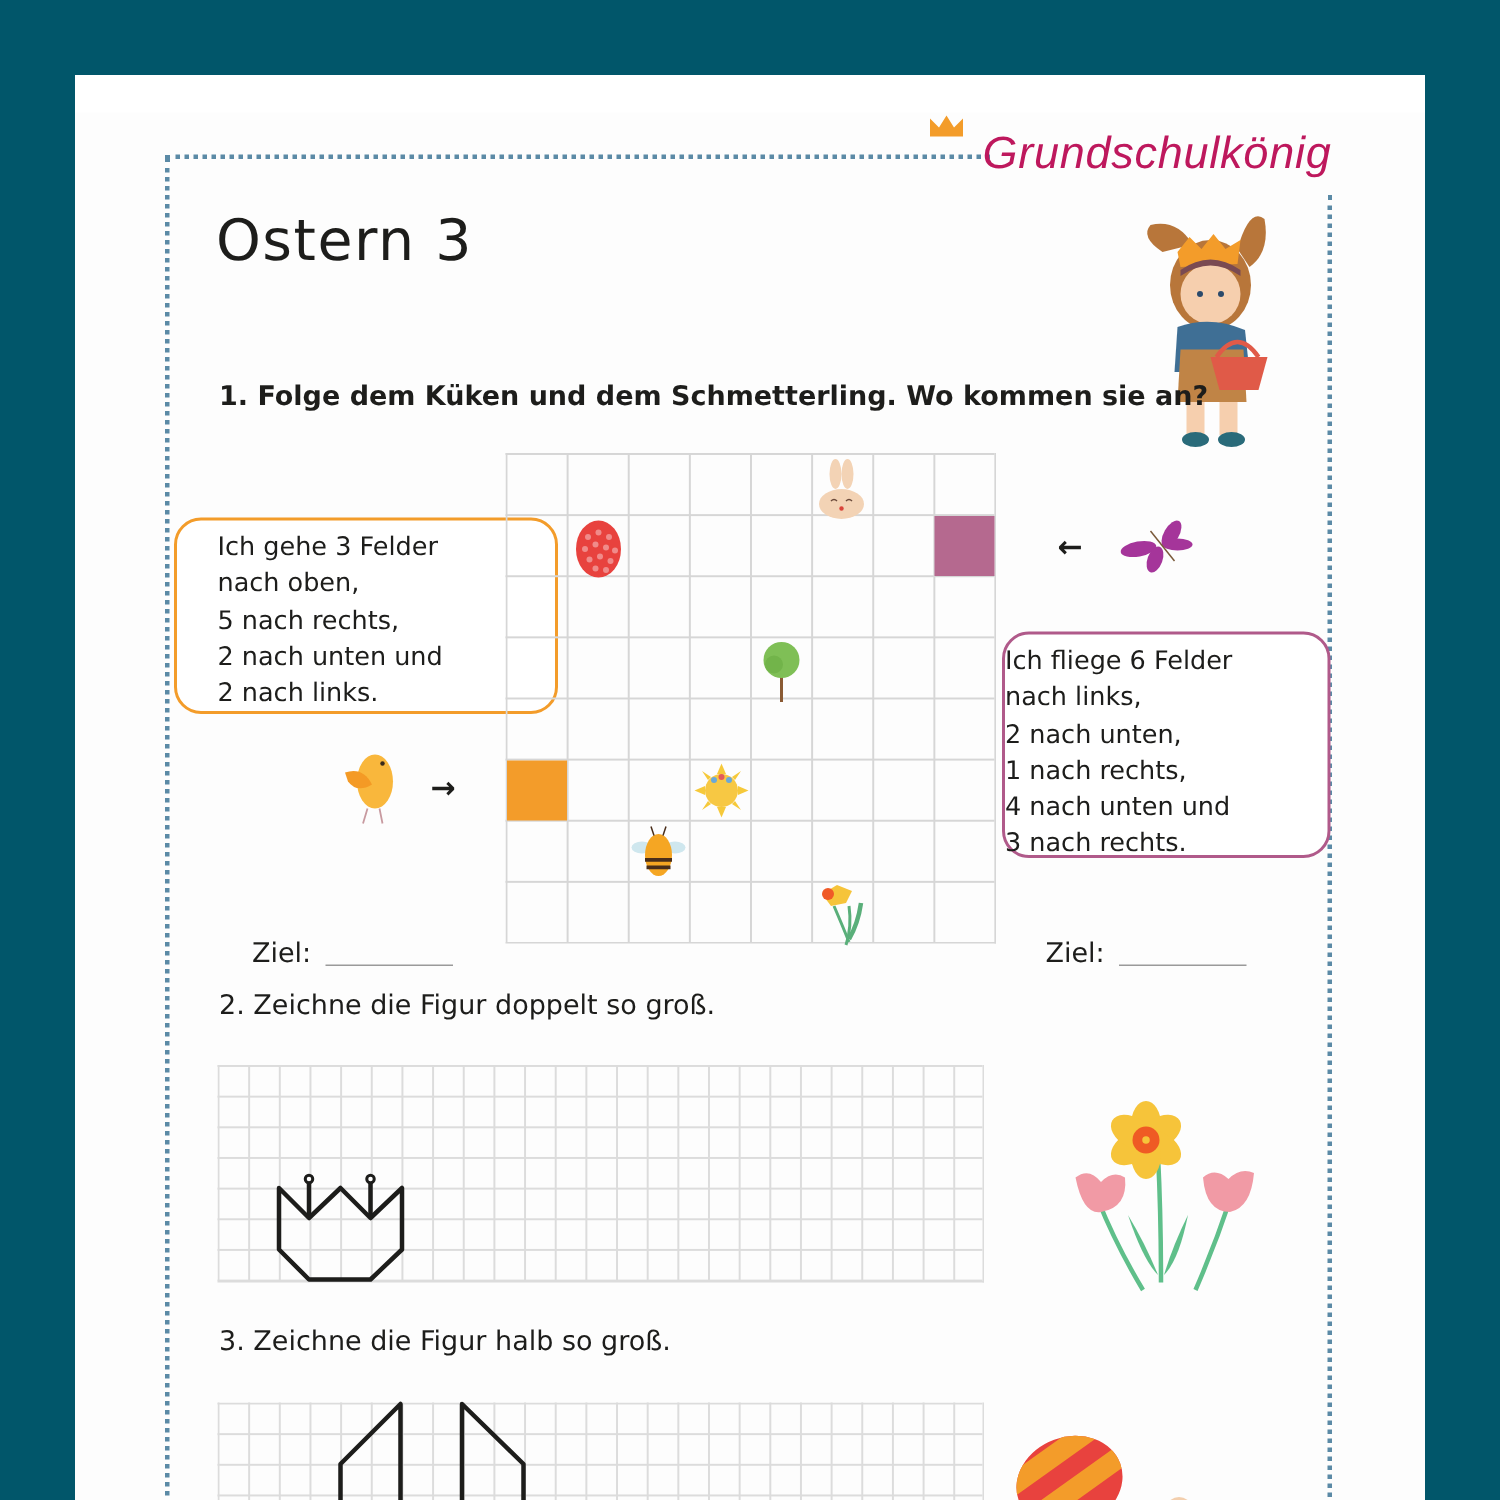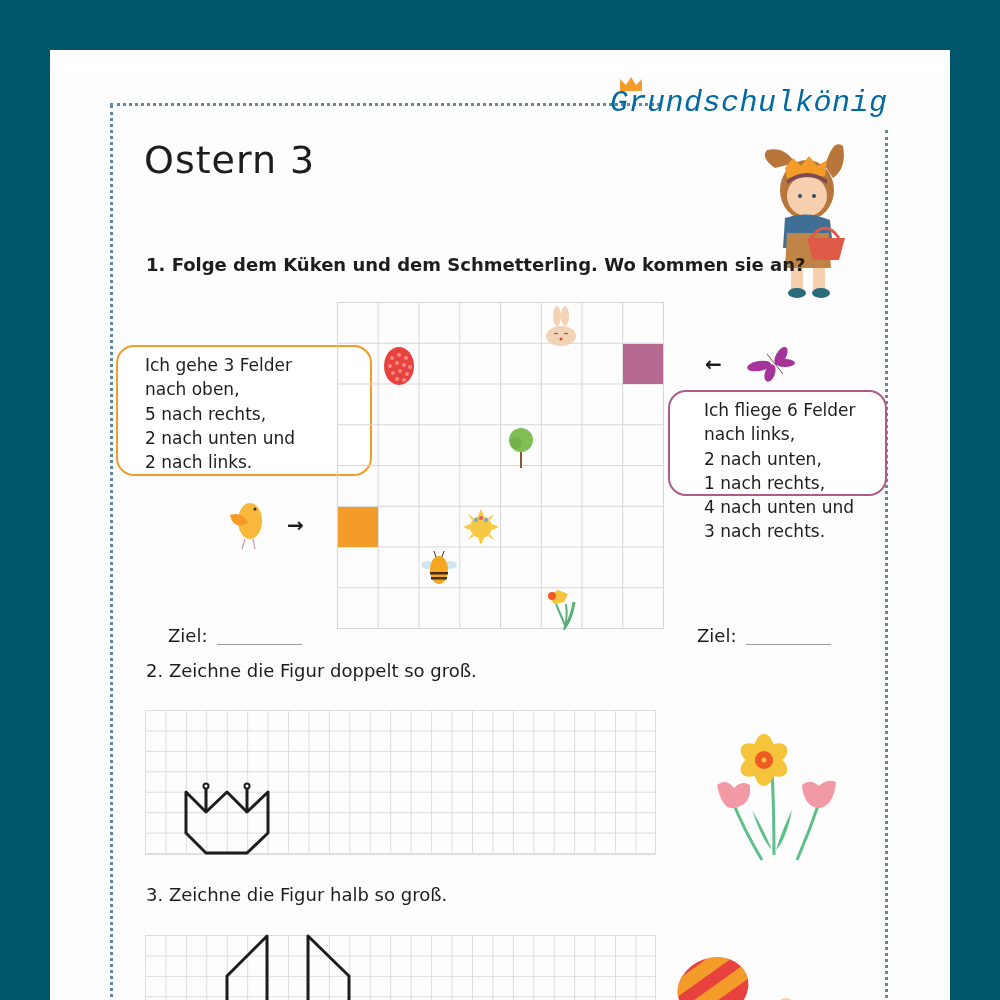--- a/index.html
+++ b/index.html
@@ -3,27 +3,27 @@
 <meta charset="utf-8">
 <style>
   * { box-sizing: border-box; margin: 0; padding: 0; }
   html, body { width: 1000px; height: 1000px; overflow: hidden; }
   body { background: #01566a; position: relative; font-family: "DejaVu Sans", sans-serif; color: #1d1d1b; }
   .page { position: absolute; left: 50px; top: 50px; width: 900px; height: 960px; background: #fdfdfd; }
   .page-top { position: absolute; left: 0; top: 0; width: 900px; height: 25px; background: #ffffff; }
   .frame-top { position: absolute; left: 60px; top: 53px; width: 550px; height: 0; border-top: 3px dotted #5b8aa6; }
   .frame-left { position: absolute; left: 60px; top: 55px; width: 0; height: 910px; border-left: 3px dotted #5b8aa6; }
   .frame-right { position: absolute; left: 835px; top: 80px; width: 0; height: 880px; border-left: 3px dotted #5b8aa6; }
-  .brand { position: absolute; left: 560px; top: 36px; font-family: Liberation Mono, monospace; font-style: italic; font-size: 30px; color: #0369a1; letter-spacing: 0.5px; }
+  .brand { position: absolute; left: 605px; top: 36px; font-family: Liberation Sans, sans-serif; font-style: italic; font-size: 30px; color: #be185d; letter-spacing: 0.5px; }
   .brand-crown { position: absolute; left: 568px; top: 26px; width: 26px; height: 16px; }
   .title { position: absolute; left: 94px; top: 88px; font-size: 38px; font-weight: normal; letter-spacing: 1px; }
   .task { position: absolute; font-size: 18px; }
   .box { position: absolute; border-radius: 18px; background: #fff; font-size: 17px; line-height: 24.3px; padding: 6px 0 0 0; }
   .box-orange { left: 66px; top: 295px; width: 256px; height: 131px; border: 2px solid #f39c2a; padding-left: 27px; }
-  .box-purple { left: 618px; top: 340px; width: 219px; height: 106px; border: 2px solid #b05a8a; padding-left: 34px; }
+  .box-purple { left: 618px; top: 371px; width: 219px; height: 151px; border: 2px solid #b05a8a; }
   .grid1 { position: absolute; left: 287px; top: 252px; width: 327px; height: 327px;
     background-image: linear-gradient(#d6d6d6 1px, transparent 1px), linear-gradient(90deg, #d6d6d6 1px, transparent 1px);
     background-size: 40.75px 40.75px; border-right: 1px solid #d6d6d6; border-bottom: 1px solid #d6d6d6; }
   .cell-fill { position: absolute; width: 40px; height: 40px; }
   .ziel { position: absolute; font-size: 18px; margin-top: 12px; }
   .ziel-line { display: inline-block; width: 85px; border-bottom: 1.5px solid #9a9a9a; margin-left: 10px; vertical-align: -3px; }
   .arrow { position: absolute; font-size: 20px; font-weight: bold; }
   .grid2 { position: absolute; left: 95px; top: 660px; width: 511px; height: 145px;
     background-image: linear-gradient(#dcdcdc 1px, transparent 1px), linear-gradient(90deg, #dcdcdc 1px, transparent 1px);
     background-size: 20.44px 20.44px; border-right: 1px solid #dcdcdc; border-bottom: 1px solid #dcdcdc; }

